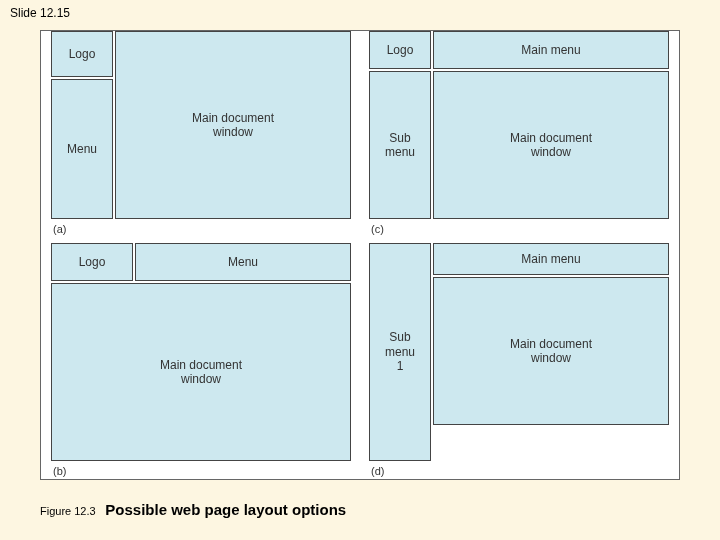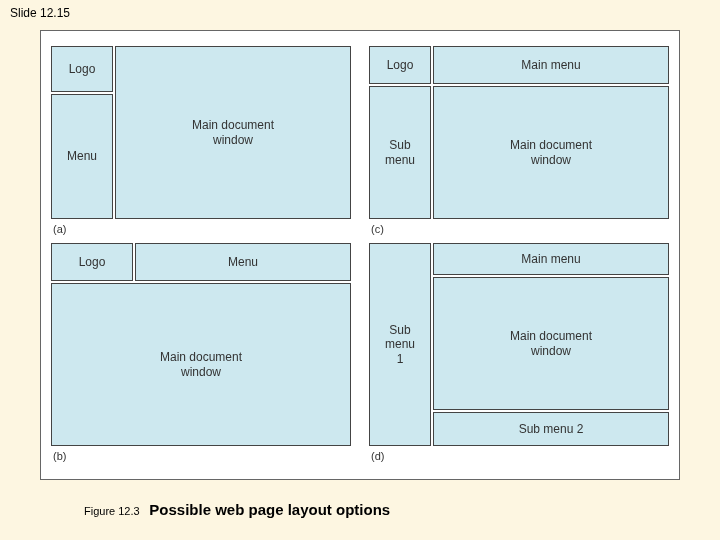--- a/index.html
+++ b/index.html
@@ -19,21 +19,21 @@
     color: #000;
   }
   .figure-frame {
     position: absolute;
     top: 30px;
     left: 40px;
     width: 640px;
     height: 450px;
     background: #fff;
     border: 1px solid #666;
-    padding: 15px 10px;
+    padding: 0 10px;
   }
   .grid {
     display: grid;
     grid-template-columns: 1fr 1fr;
     grid-template-rows: auto auto;
     column-gap: 18px;
     row-gap: 6px;
     height: 100%;
   }
   .panel { display: flex; flex-direction: column; }
@@ -105,21 +105,20 @@
   .d-d .mainmenu { grid-column: 2; grid-row: 1; }
   .d-d .main { grid-column: 2; grid-row: 2; }
   .d-d .sub2 { grid-column: 2; grid-row: 3; }
 
   .caption {
     position: absolute;
     left: 40px;
     bottom: 22px;
     font-size: 13px;
     color: #000;
-    margin-left: 44px;
   }
   .caption .fignum { font-size: 11px; margin-right: 6px; }
   .caption .title { font-weight: bold; font-size: 15px; }
 </style>
 </head>
 <body>
 
 <div class="slide-num">Slide 12.15</div>
 
 <div class="figure-frame">
@@ -151,21 +150,20 @@
         <div class="box main">Main document<br>window</div>
       </div>
       <div class="caption-letter">(b)</div>
     </div>
 
     <div class="panel">
       <div class="diagram d-d">
         <div class="box sub1">Sub<br>menu<br>1</div>
         <div class="box mainmenu">Main menu</div>
         <div class="box main">Main document<br>window</div>
-        <div class="box sub2">Sub menu 2</div>
       </div>
       <div class="caption-letter">(d)</div>
     </div>
 
   </div>
 </div>
 
 <div class="caption">
   <span class="fignum">Figure 12.3</span>
   <span class="title">Possible web page layout options</span>

